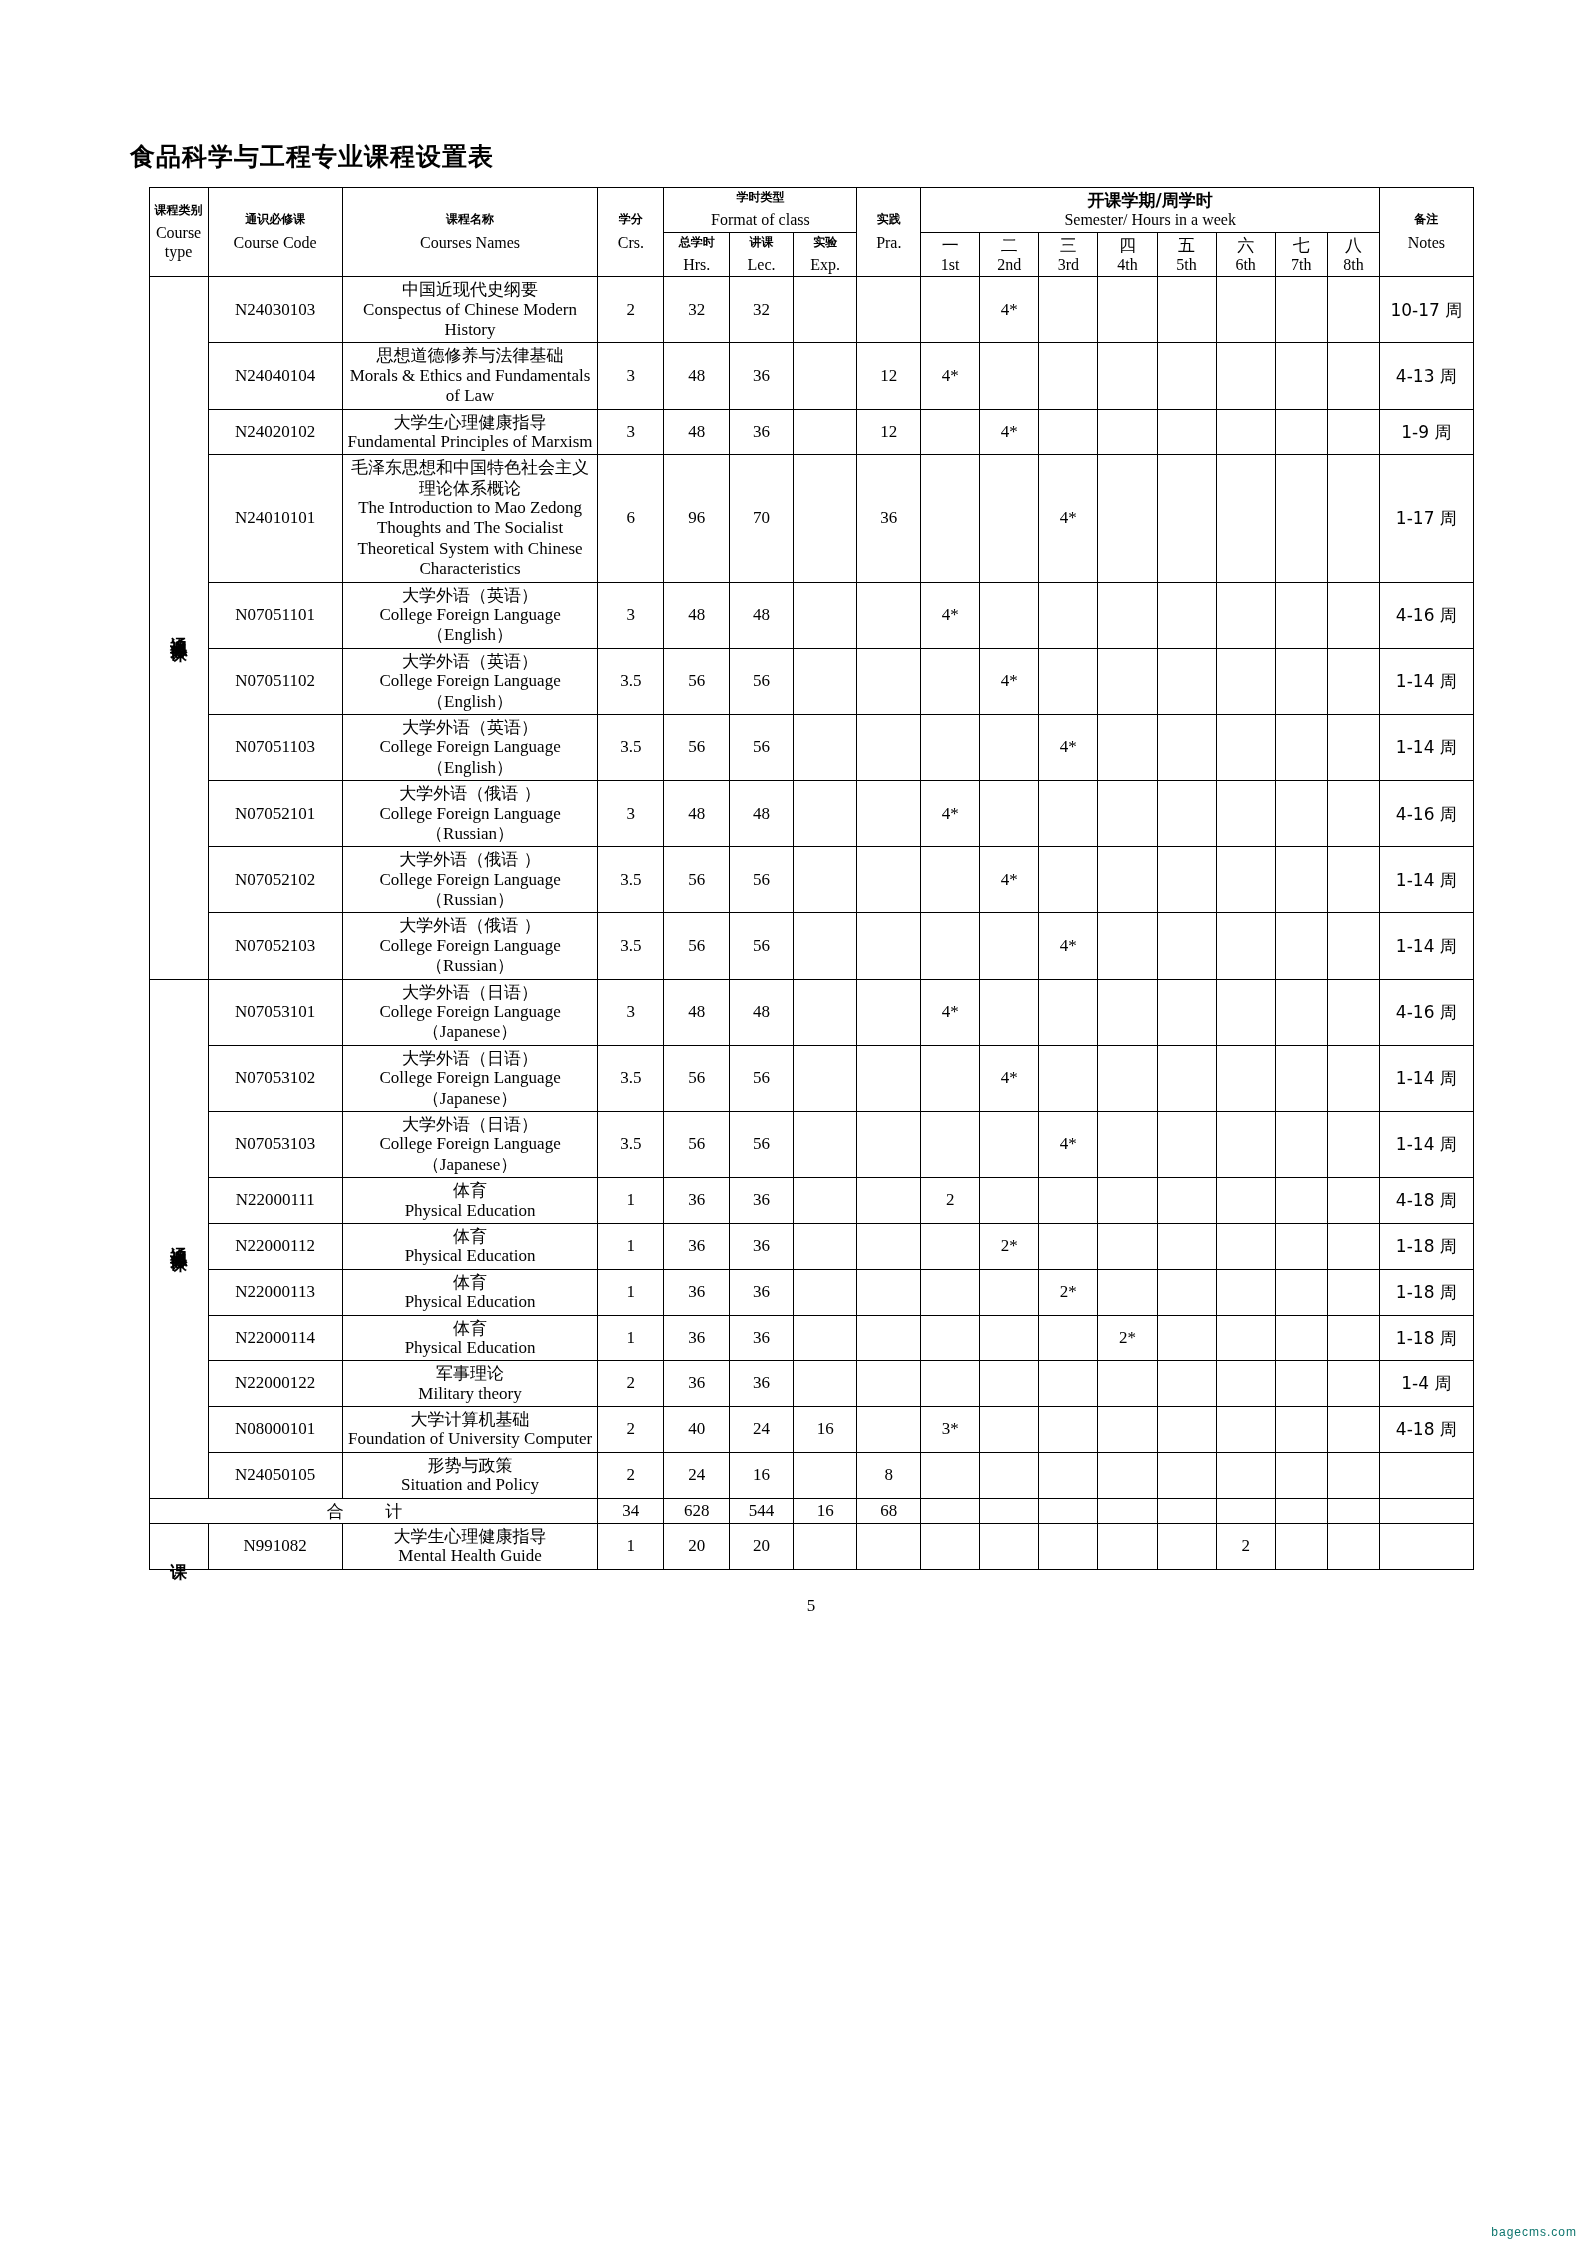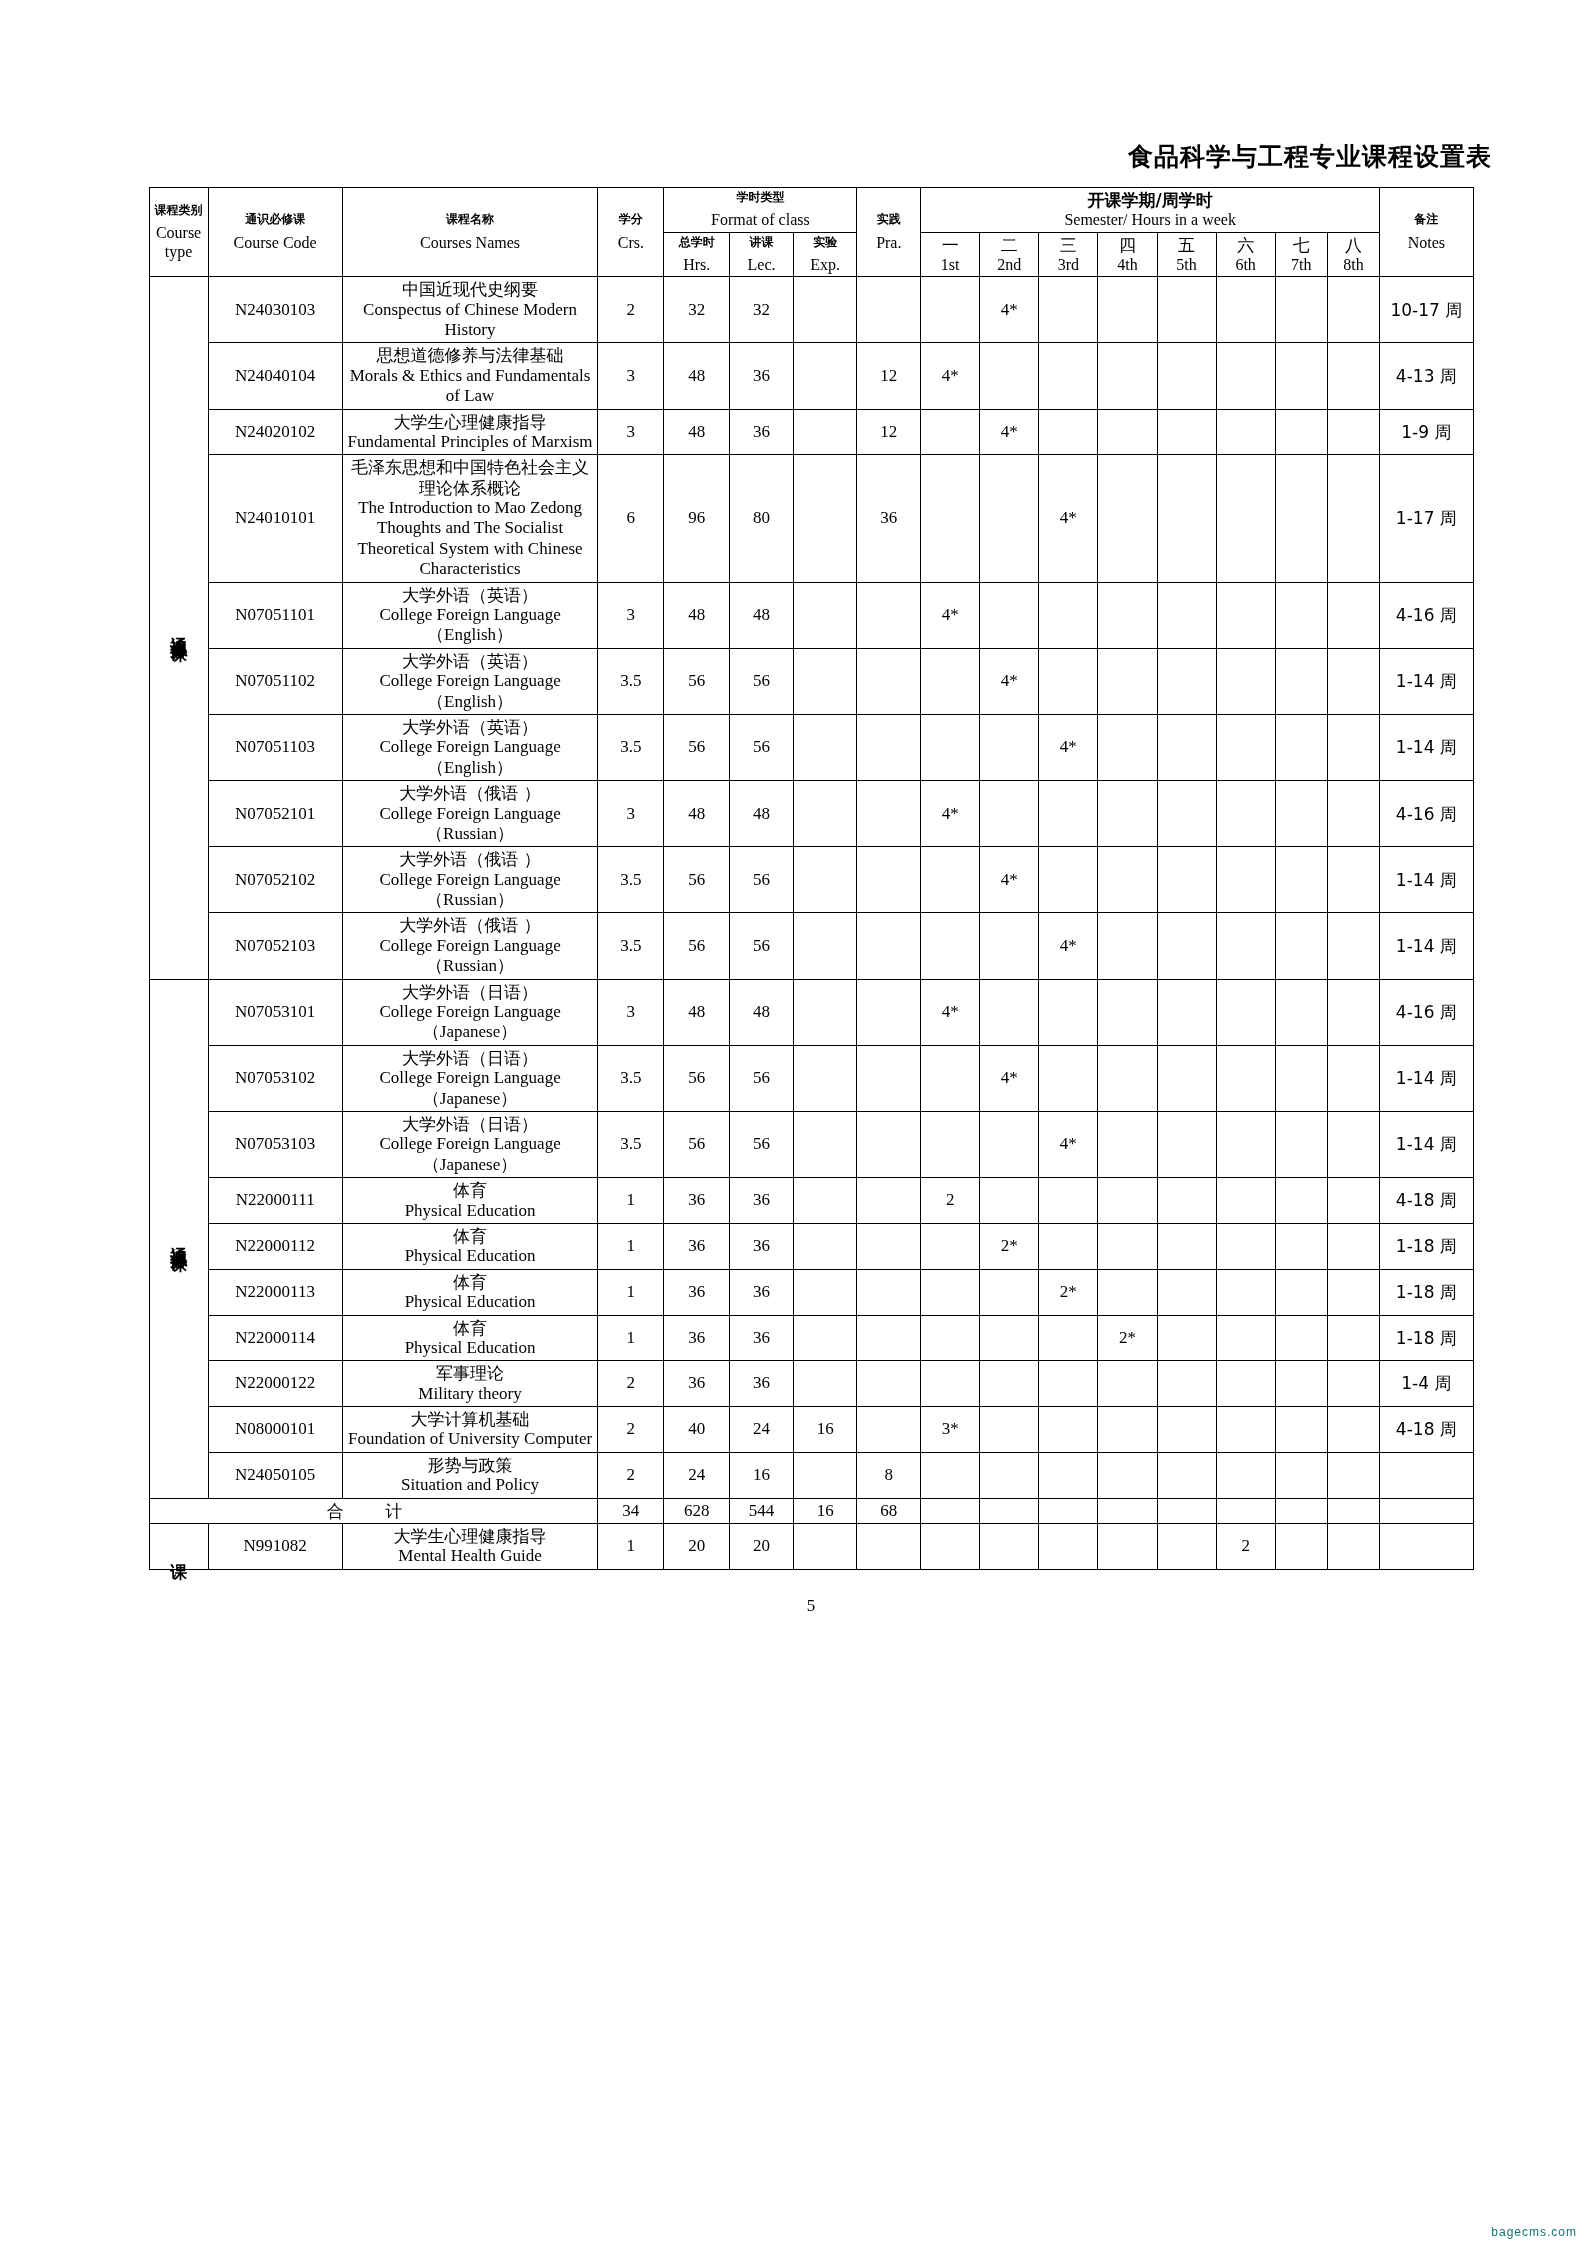--- a/index.html
+++ b/index.html
@@ -10,21 +10,21 @@
     -webkit-font-smoothing:antialiased;
   }
   .page{
     width:1587px;
     min-height:2245px;
     box-sizing:border-box;
     padding:140px 95px 40px 130px;
     position:relative;
   }
   .doc-title{
-    text-align:right;
+    text-align:left;
     font-size:25px;
     font-weight:bold;
     font-family:Liberation Serif, serif;
     letter-spacing:1px;
     margin:0 0 14px 0;
   }
   table.course{
     border-collapse:collapse;
     width:1325px;
     margin:0 auto;
@@ -259,21 +259,21 @@
           <td class="notes">1-9 周</td>
         </tr>
         <tr>
           <td>N24010101</td>
           <td class="name-cell">
             <span class="cnname">毛泽东思想和中国特色社会主义理论体系概论</span>
             <span class="enname">The Introduction to Mao Zedong Thoughts and The Socialist Theoretical System with Chinese Characteristics</span>
           </td>
           <td>6</td>
           <td>96</td>
-          <td>80</td>
+          <td>70</td>
           <td></td>
           <td>36</td>
           <td></td>
           <td></td>
           <td>4*</td>
           <td></td>
           <td></td>
           <td></td>
           <td></td>
           <td></td>

